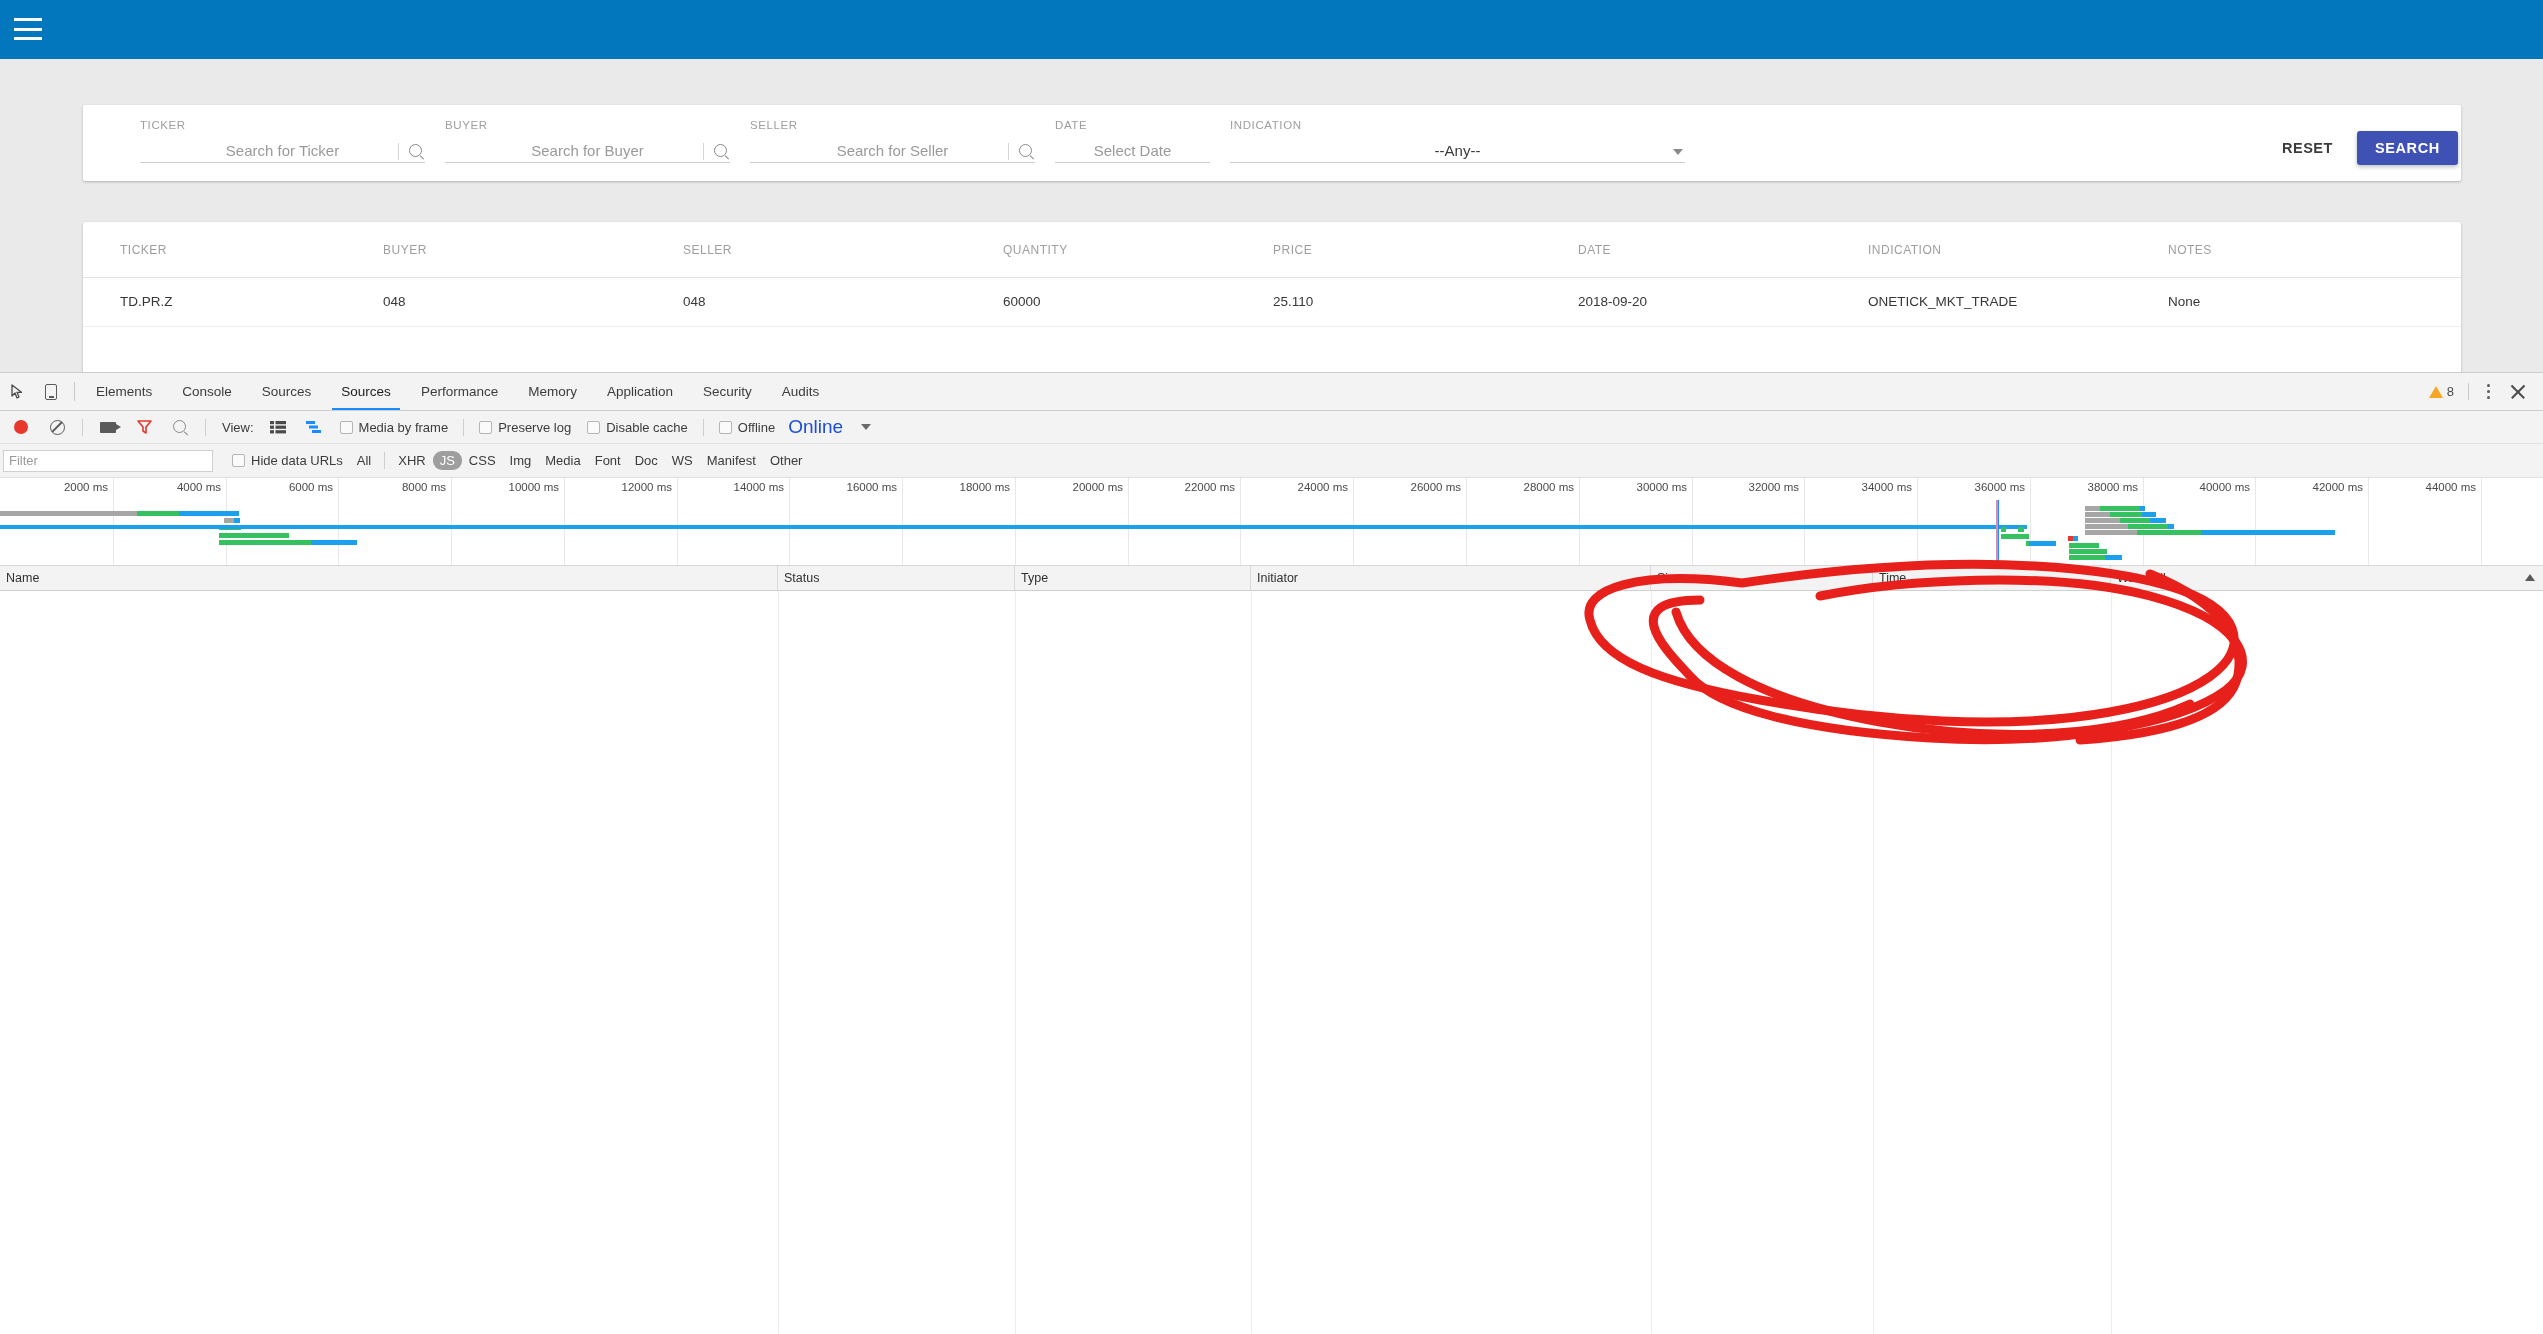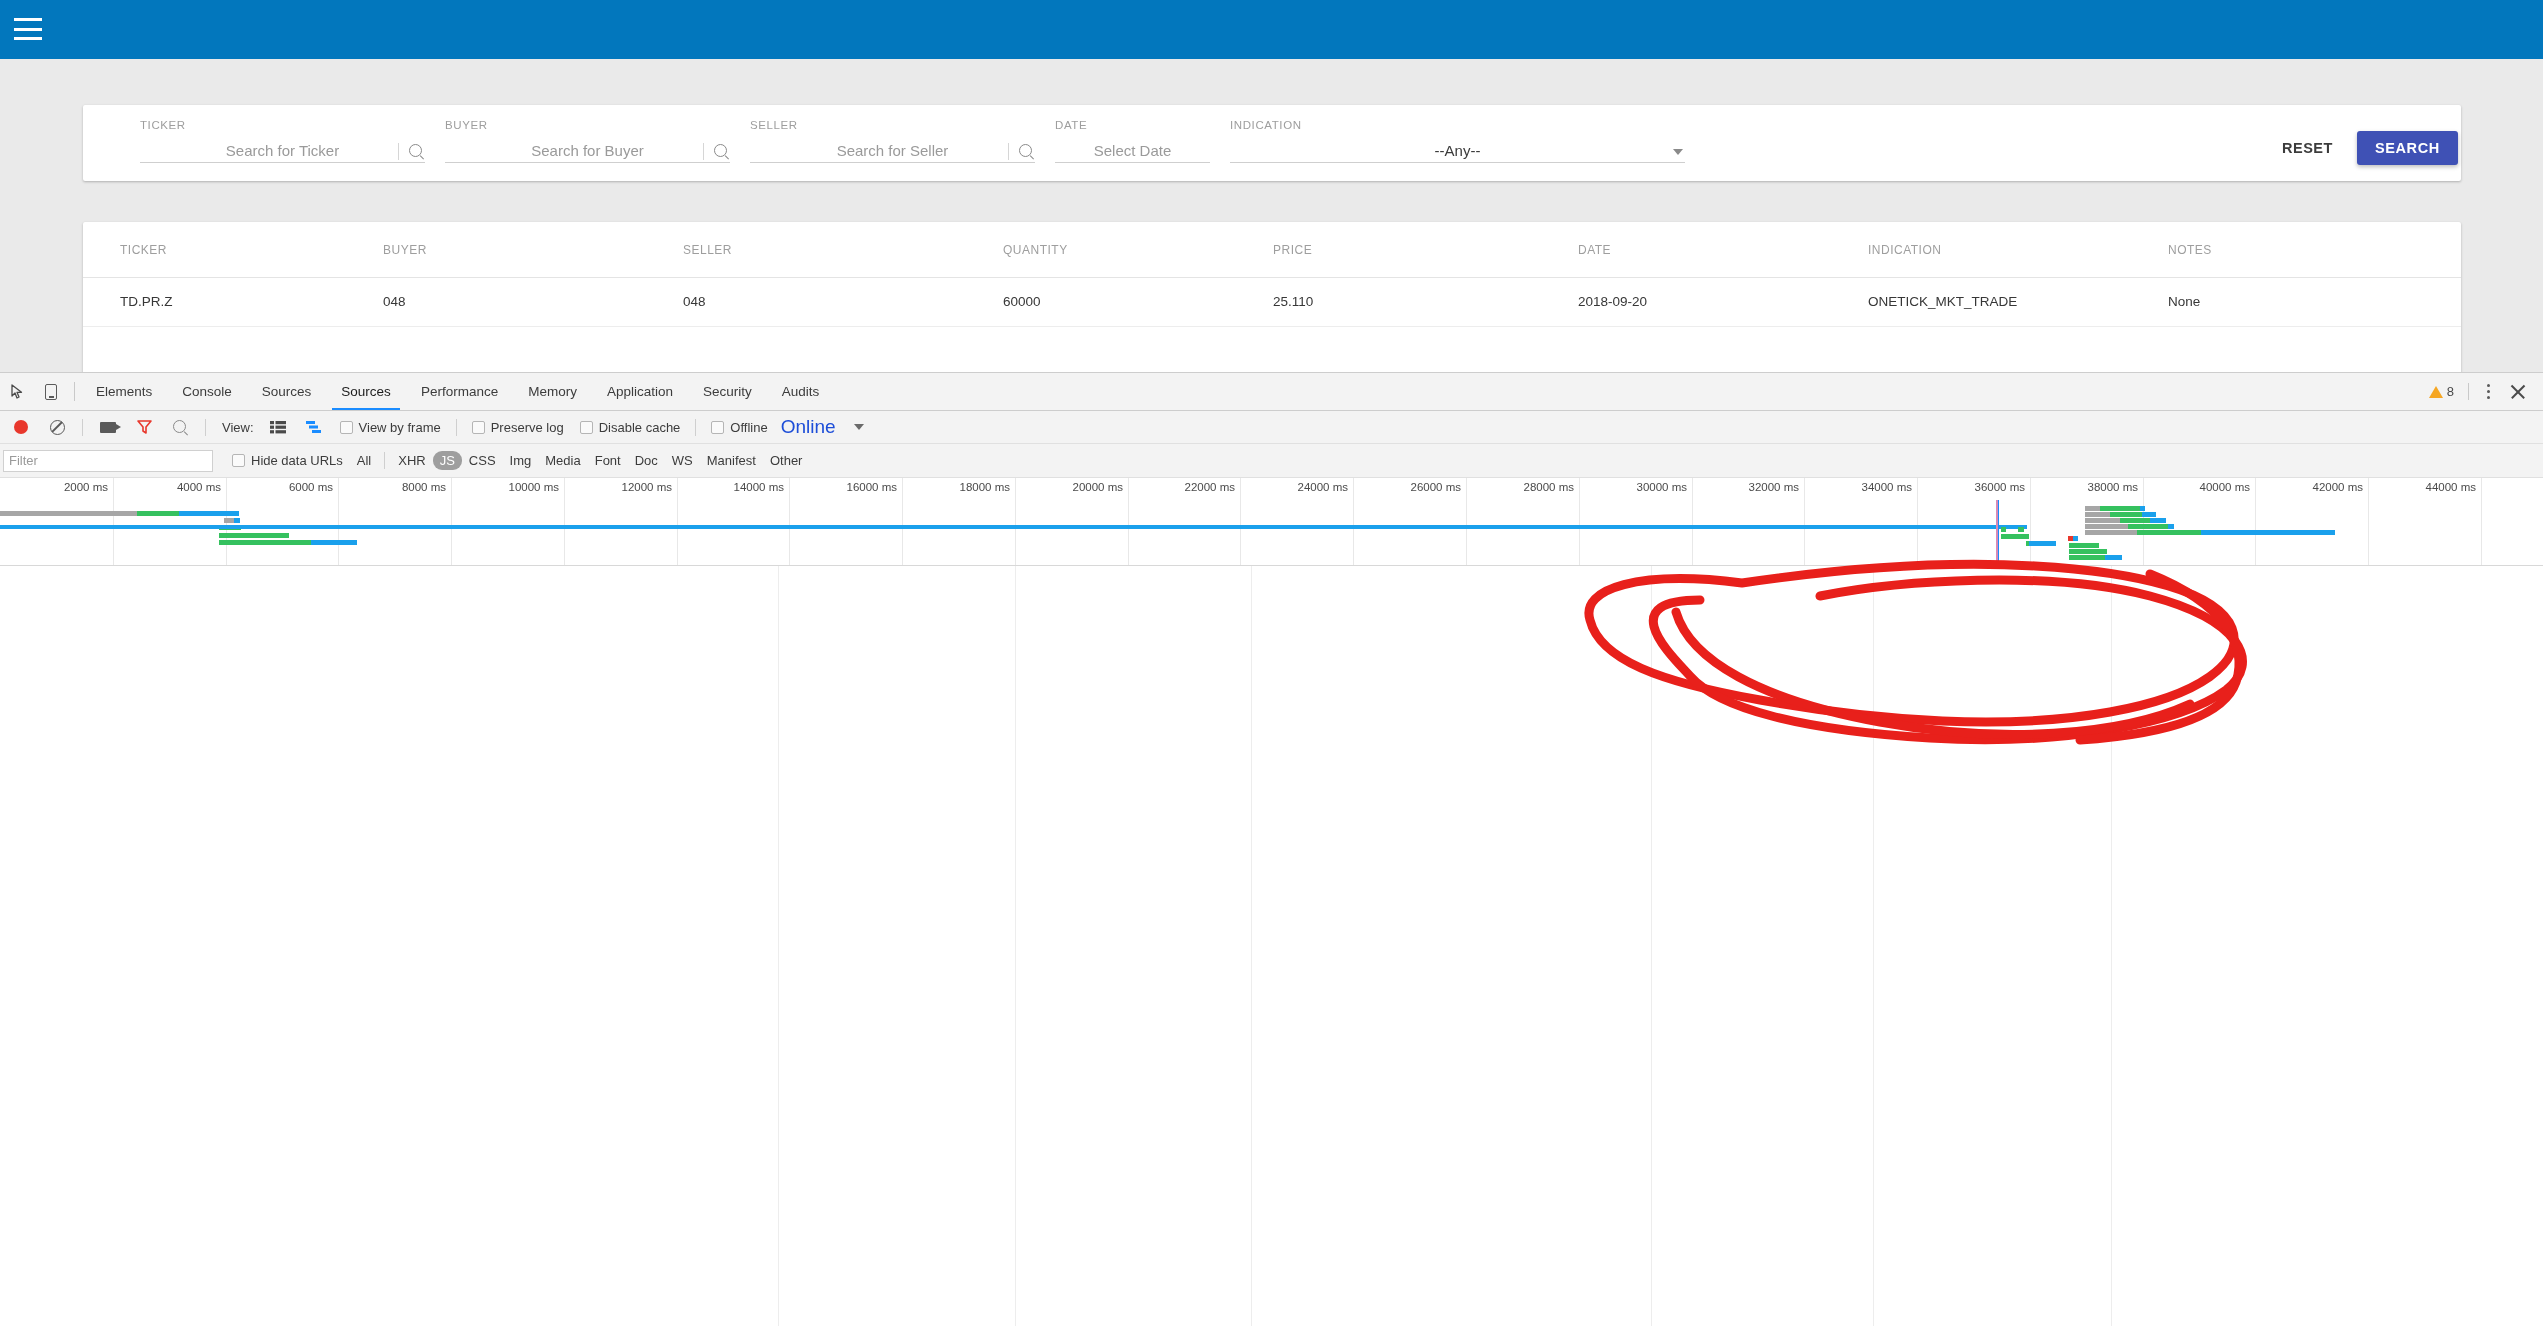--- a/index.html
+++ b/index.html
@@ -464,21 +464,21 @@
     </div>
     <div class="dt-iconbtn">
       <svg class="view-ico-b" viewBox="0 0 16 14">
         <rect x="0" y="1" width="9" height="3" fill="#1a8cff"></rect>
         <rect x="3" y="5.5" width="9" height="3" fill="#1a8cff"></rect>
         <rect x="6" y="10" width="9" height="3" fill="#1a8cff"></rect>
       </svg>
     </div>
     <label class="tb-check">
       <span class="chk"></span>
-      <span>View by frame</span>
+      <span>Media by frame</span>
     </label>
     <div class="tbsep"></div>
     <label class="tb-check">
       <span class="chk"></span>
       <span>Preserve log</span>
     </label>
     <label class="tb-check">
       <span class="chk"></span>
       <span>Disable cache</span>
     </label>
@@ -605,20 +605,30 @@
     <div class="ov-bar" style="left:2201px; top:52px; width:134px;background:#1aa0ec;"></div>
 
     <div class="ov-bar" style="left:2068px; top:58px; width:5px;  background:#e8372c;"></div>
     <div class="ov-bar" style="left:2073px; top:58px; width:5px;  background:#1aa0ec;"></div>
     <div class="ov-bar" style="left:2069px; top:65px; width:30px; background:#35c15f;"></div>
     <div class="ov-bar" style="left:2069px; top:71px; width:38px; background:#35c15f;"></div>
     <div class="ov-bar" style="left:2069px; top:77px; width:42px; background:#35c15f;"></div>
     <div class="ov-bar" style="left:2105px; top:77px; width:17px; background:#1aa0ec;"></div>
   </div>
 
+  <div class="req-head">
+    <div class="cell" style="left:0px;    width:778px;">Name</div>
+    <div class="cell" style="left:778px;  width:237px;">Status</div>
+    <div class="cell" style="left:1015px; width:236px;">Type</div>
+    <div class="cell" style="left:1251px; width:400px;">Initiator</div>
+    <div class="cell" style="left:1651px; width:222px;">Size</div>
+    <div class="cell" style="left:1873px; width:238px;">Time</div>
+    <div class="cell" style="left:2111px; width:432px; border-right:none;">Waterfall</div>
+    <div class="sort-caret"></div>
+  </div>
 
   <div class="req-body">
     <div class="grid-col" style="left:778px;"></div>
     <div class="grid-col" style="left:1015px;"></div>
     <div class="grid-col" style="left:1251px;"></div>
     <div class="grid-col" style="left:1651px;"></div>
     <div class="grid-col" style="left:1873px;"></div>
     <div class="grid-col" style="left:2111px;"></div>
 
   </div>

